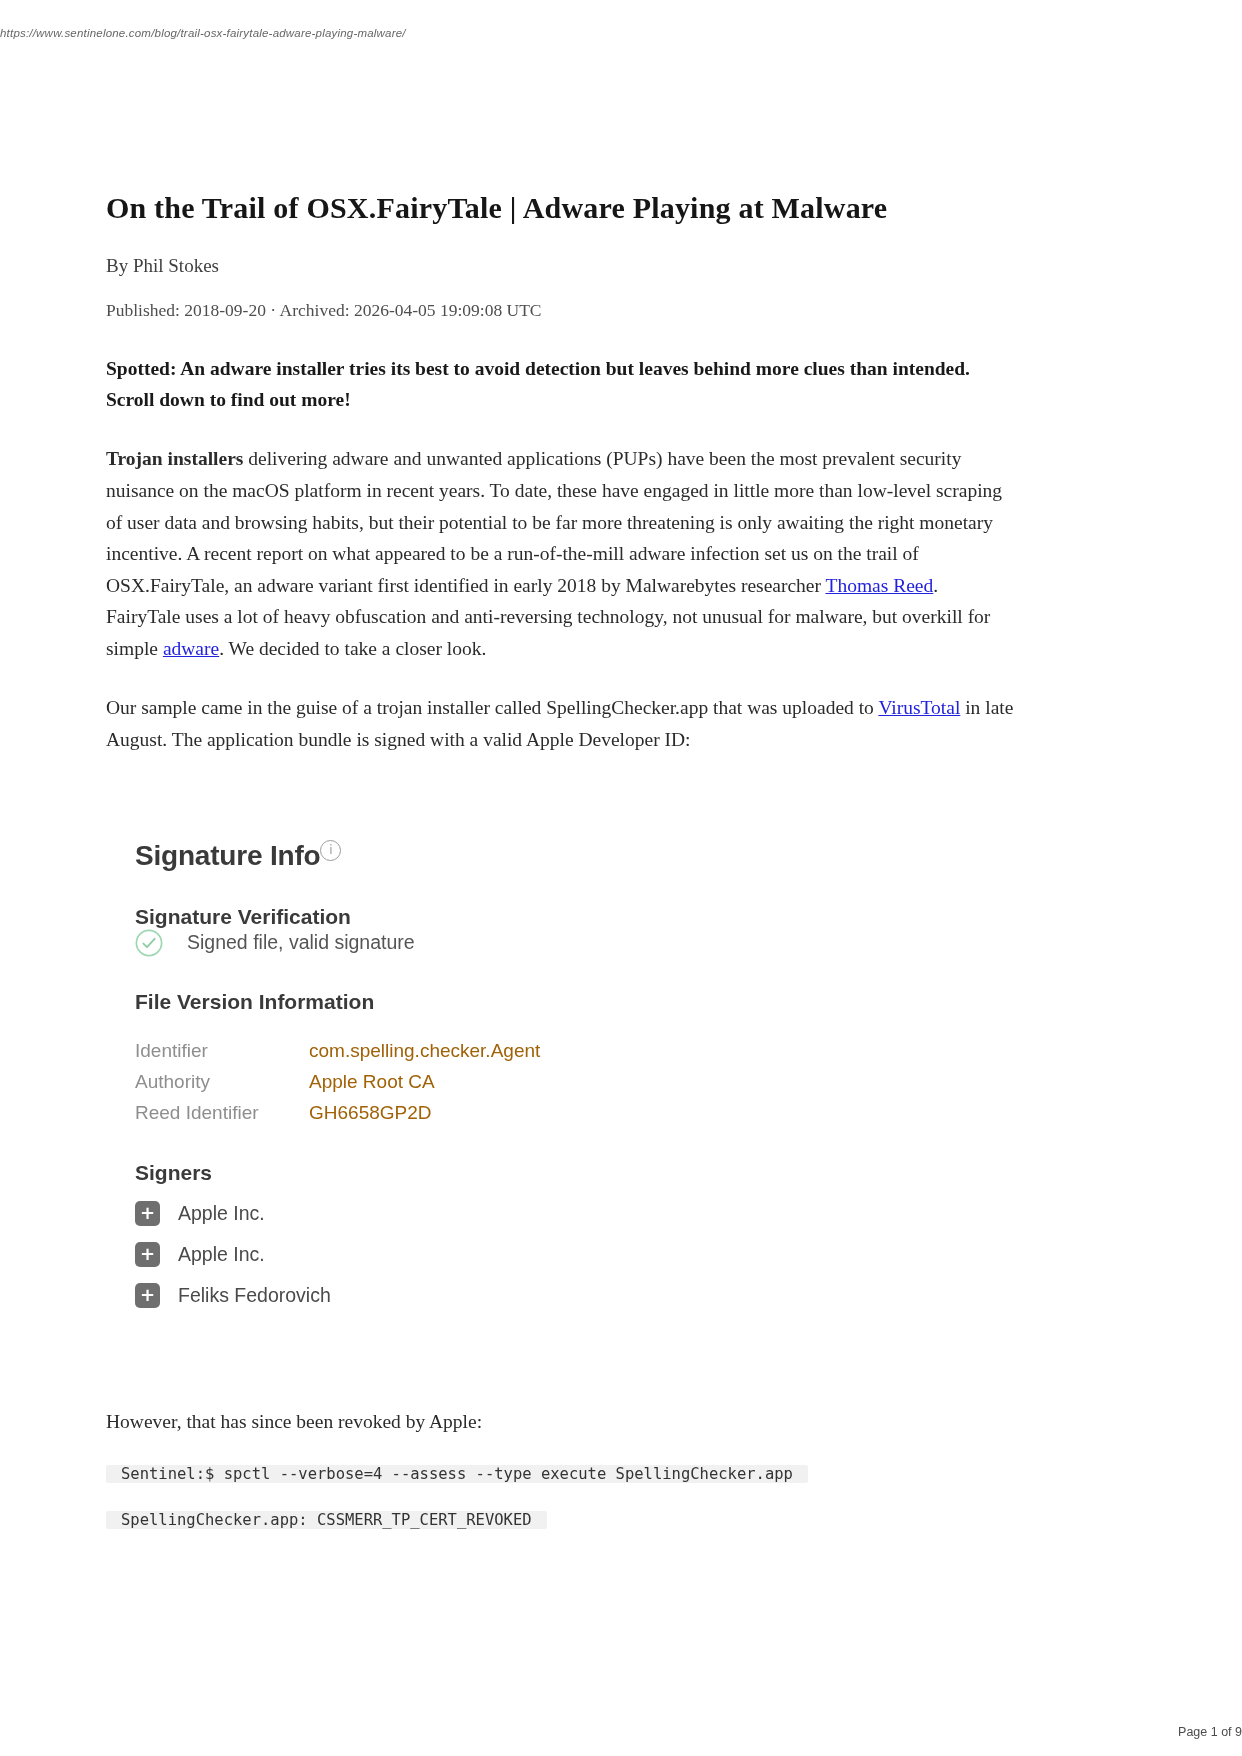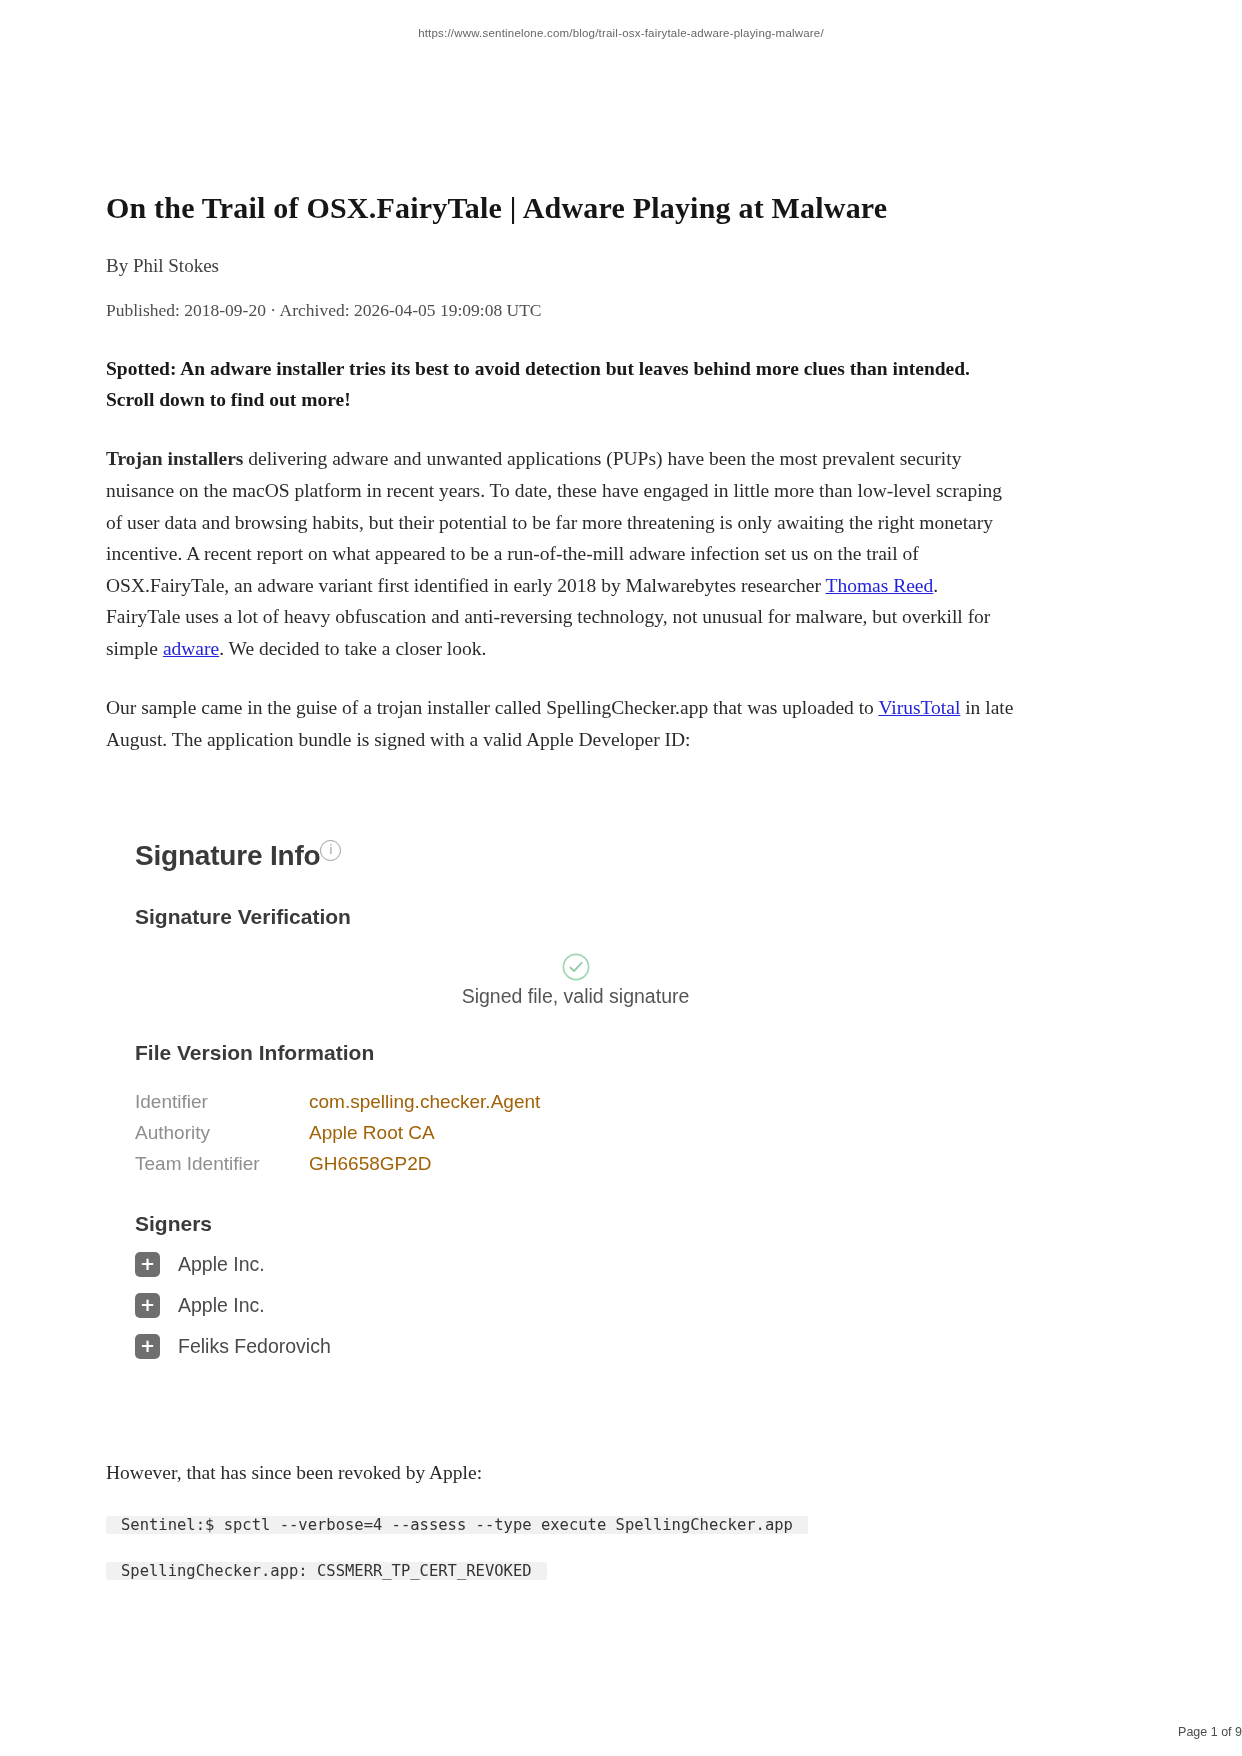--- a/index.html
+++ b/index.html
@@ -8,25 +8,25 @@
     position: relative;
     width: 1242px;
     height: 1756px;
     background: #ffffff;
     overflow: hidden;
     font-family: "Liberation Serif", serif;
   }
   .url-bar {
     position: absolute;
     top: 27px; left: 0; right: 0;
-    text-align: center;
     font-family: "Liberation Sans", sans-serif;
     font-size: 11.5px;
     color: #666666;
     letter-spacing: 0.2px;
+    font-style: italic;
   }
   .content {
     position: absolute;
     top: 0;
     left: 106px;
     width: 910px;
   }
   h1.title {
     margin: 191px 0 0 0;
     font-size: 30px;
@@ -70,21 +70,21 @@
     width: 21px; height: 21px;
     border: 1.5px solid #9c9c9c;
     border-radius: 50%;
     color: #9c9c9c;
     font-size: 12px;
     font-family: "DejaVu Sans", sans-serif;
     display: flex; align-items: center; justify-content: center;
     cursor: pointer;
   }
   .sig-h2 { margin-top: 33px; font-size: 21px; font-weight: 700; color: #3a3a3a; }
-  .check-row { margin-top: 24px; display: flex; align-items: center; gap: 4px; flex-direction: column; }
+  .check-row { display: flex; align-items: center; gap: 24px; }
   .check-icon { display: inline-flex; }
   .check-text { font-size: 19.5px; color: #555555; }
   .fields { margin-top: 21px; }
   .field-row { display: flex; font-size: 19px; line-height: 31px; }
   .field-label { width: 174px; color: #8e8e8e; flex: none; }
   .field-value { color: #a16207; }
   .signers { margin-top: 8px; }
   .signer-row { display: flex; align-items: center; gap: 18px; margin-top: 16px; }
   .plus-icon {
     width: 25px; height: 25px;
@@ -166,21 +166,21 @@
       <div class="fields">
         <div class="field-row">
           <span class="field-label">Identifier</span>
           <span class="field-value">com.spelling.checker.Agent</span>
         </div>
         <div class="field-row">
           <span class="field-label">Authority</span>
           <span class="field-value">Apple Root CA</span>
         </div>
         <div class="field-row">
-          <span class="field-label">Team Identifier</span>
+          <span class="field-label">Reed Identifier</span>
           <span class="field-value">GH6658GP2D</span>
         </div>
       </div>
 
       <div class="sig-h2">Signers</div>
 
       <div class="signers">
         <div class="signer-row">
           <span class="plus-icon">+</span>
           <span class="signer-name">Apple Inc.</span>

